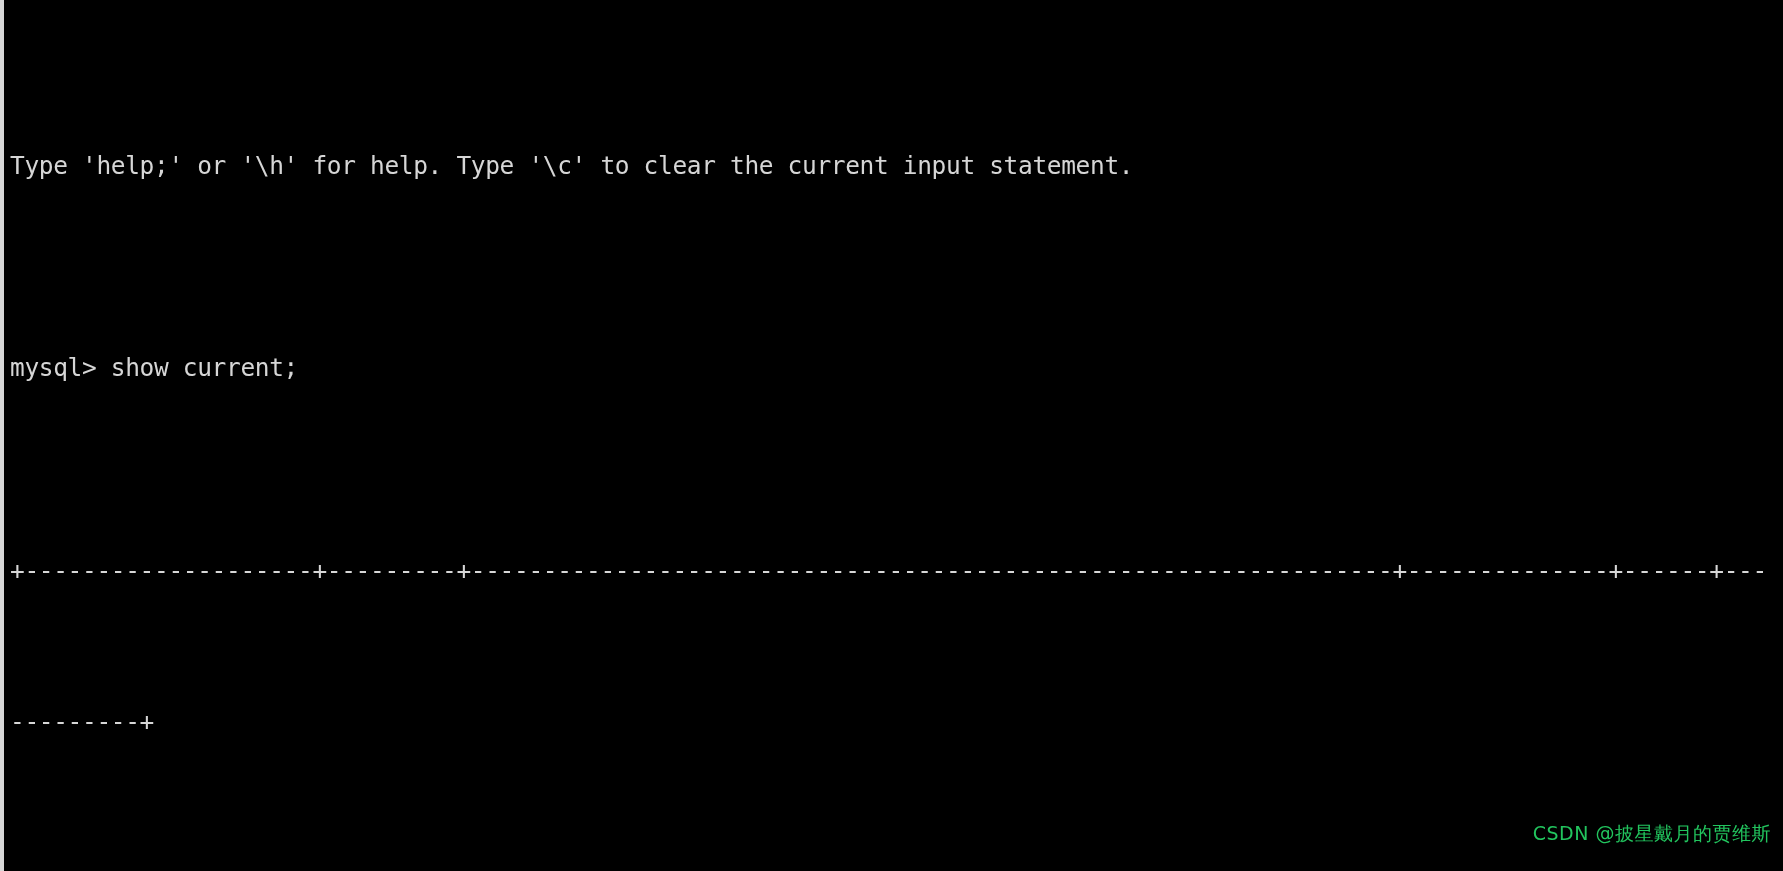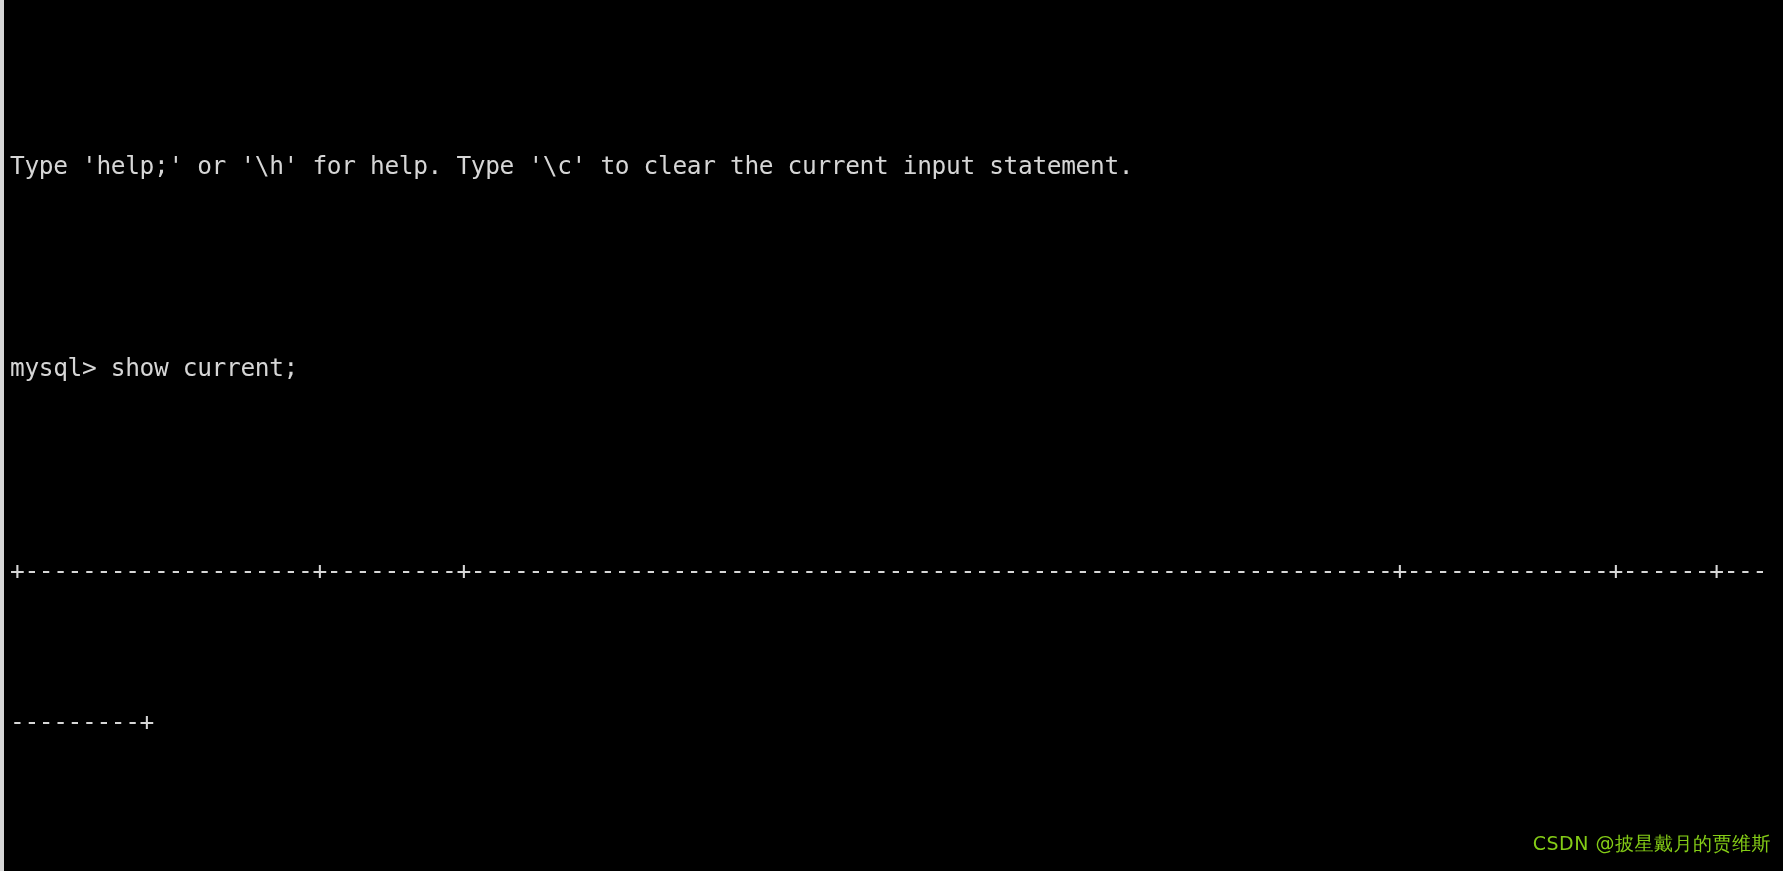--- a/index.html
+++ b/index.html
@@ -54,22 +54,22 @@
     height: 50.6px;
     overflow: hidden;
     white-space: pre;
     color: #d6d6d6;
   }
 
   
   #watermark {
     position: absolute;
     right: 12px;
-    bottom: 14px;
-    color: #84cc16;
+    bottom: 24px;
+    color: #22c55e;
     font-family: "DejaVu Sans", "Liberation Sans", sans-serif;
     font-size: 19px;
     letter-spacing: 0.5px;
     white-space: nowrap;
     user-select: none;
   }
 </style>
 </head>
 <body>
 

